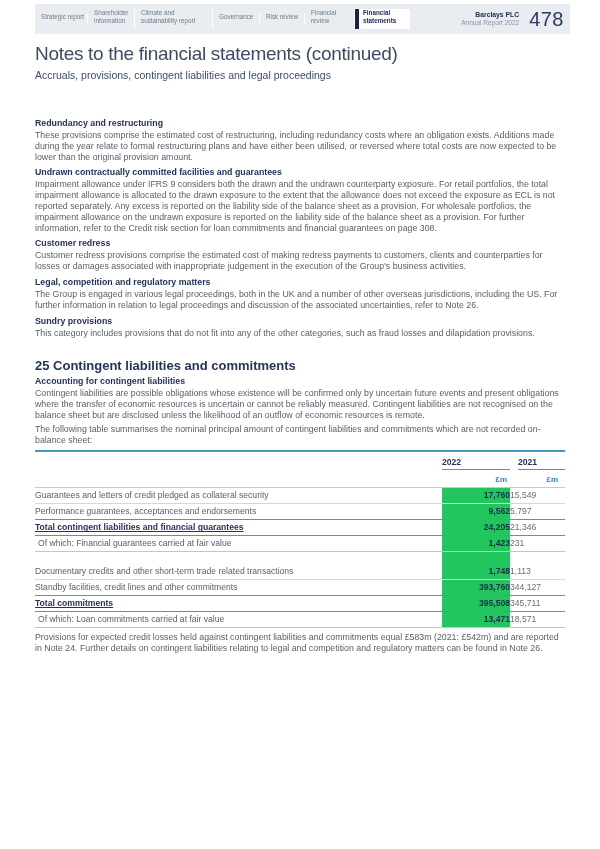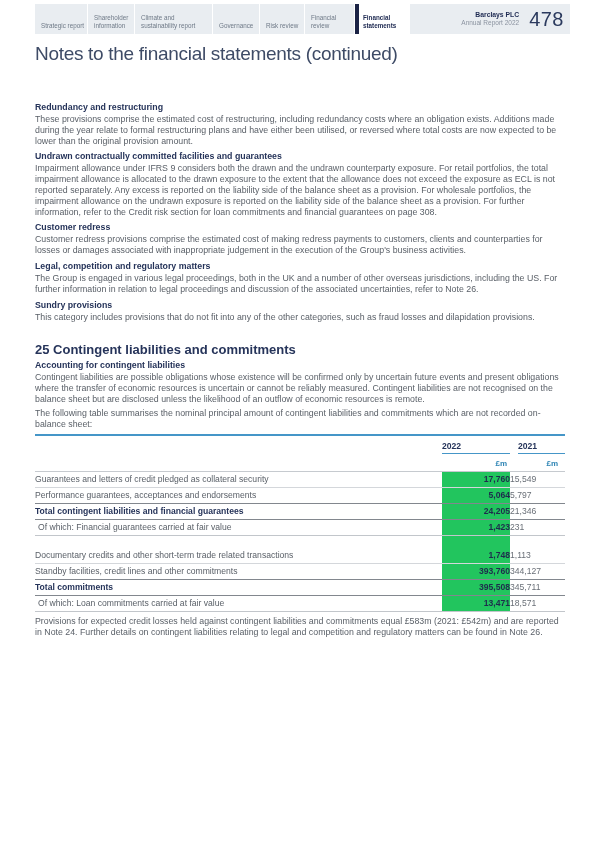--- a/index.html
+++ b/index.html
@@ -10,20 +10,21 @@
     position:relative;
     overflow:hidden;
   }
   .page { padding:4px 35px 0 35px; }
 
   
   .tabstrip {
     display:flex;
     width:535px; height:30px;
     background:#e9edf1;
+    align-items:center;
   }
   .tab {
     display:flex; align-items:flex-end;
     box-sizing:border-box;
     padding:0 2px 5px 6px;
     border-right:1px solid #ffffff;
     font-size:6.3px; line-height:7.3px;
     color:#6e7987;
   }
   .tab.active {
@@ -63,21 +64,21 @@
   col.c-21  { width:55px; }
 
   .yr { text-align:left; font-weight:bold; color:#26345a; font-size:8px; }
   .yr .yrline { display:block; border-bottom:1.5px solid #4596c8; padding:2px 3px 2px 0; }
   .yr.y21 .yrline { margin-left:8px; padding-right:7px; }
   tr.unit-row td { color:#2e85b5; font-weight:bold; font-size:8px; text-align:right; border-bottom:1px solid #c6cacf; padding-bottom:3px; }
   tr.unit-row td.u22 { padding-right:3px; }
   tr.unit-row td.u21 { padding-right:7px; }
 
   td.lbl { color:#5a6068; padding-right:8px; }
-  td.lbl.bold { font-weight:bold; color:#26345a; }
+  td.lbl.bold { font-weight:bold; color:#26345a;text-decoration:underline; }
   td.lbl.indent { padding-left:3px; }
   td.v22 { background:#22c55e; text-align:right; padding-right:3px; font-weight:bold; color:#1e2c4d; }
   td.v21 { padding-right:7px; color:#696f77; }
 
   tr.b-light td { border-bottom:1px solid #d4d7db;margin-left:24px; }
   tr.b-mid td   { border-bottom:1px solid #c2c6cb; }
   tr.b-dark td  { border-bottom:1px solid #82878e; }
   tr.gap td { padding:0; height:12px; border:none; }
 
   .footnote { margin-top:4px; width:530px; }
@@ -112,20 +113,21 @@
     <div class="strip-right">
       <div class="brand">
         <div class="brand-name">Barclays PLC</div>
         <div class="brand-report">Annual Report 2022</div>
       </div>
       <div class="page-num">478</div>
     </div>
   </div>
 
   <h1 class="title">Notes to the financial statements (continued)</h1>
+  <div class="subtitle">Accruals, provisions, contingent liabilities and legal proceedings</div>
 
   <div class="body-block">
     <h3 class="h-sub">Redundancy and restructuring</h3>
     <p class="p-body">These provisions comprise the estimated cost of restructuring, including redundancy costs where an obligation exists. Additions made during the year relate to formal restructuring plans and have either been utilised, or reversed where total costs are now expected to be lower than the original provision amount.</p>
 
     <h3 class="h-sub">Undrawn contractually committed facilities and guarantees</h3>
     <p class="p-body">Impairment allowance under IFRS 9 considers both the drawn and the undrawn counterparty exposure. For retail portfolios, the total impairment allowance is allocated to the drawn exposure to the extent that the allowance does not exceed the exposure as ECL is not reported separately. Any excess is reported on the liability side of the balance sheet as a provision. For wholesale portfolios, the impairment allowance on the undrawn exposure is reported on the liability side of the balance sheet as a provision. For further information, refer to the Credit risk section for loan commitments and financial guarantees on page 308.</p>
 
     <h3 class="h-sub">Customer redress</h3>
     <p class="p-body">Customer redress provisions comprise the estimated cost of making redress payments to customers, clients and counterparties for losses or damages associated with inappropriate judgement in the execution of the Group's business activities.</p>
@@ -165,21 +167,21 @@
         <td class="u21">£m</td>
       </tr>
 
       <tr class="b-light">
         <td class="lbl">Guarantees and letters of credit pledged as collateral security</td>
         <td class="v22">17,760</td>
         <td class="v21">15,549</td>
       </tr>
       <tr class="b-dark">
         <td class="lbl">Performance guarantees, acceptances and endorsements</td>
-        <td class="v22">5,064</td>
+        <td class="v22">9,562</td>
         <td class="v21">5,797</td>
       </tr>
       <tr class="b-dark">
         <td class="lbl bold">Total contingent liabilities and financial guarantees</td>
         <td class="v22">24,205</td>
         <td class="v21">21,346</td>
       </tr>
       <tr class="b-mid">
         <td class="lbl indent">Of which: Financial guarantees carried at fair value</td>
         <td class="v22">1,423</td>

